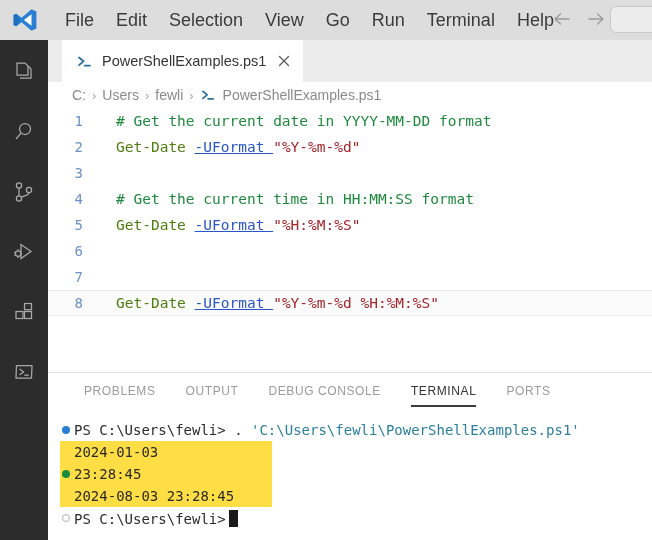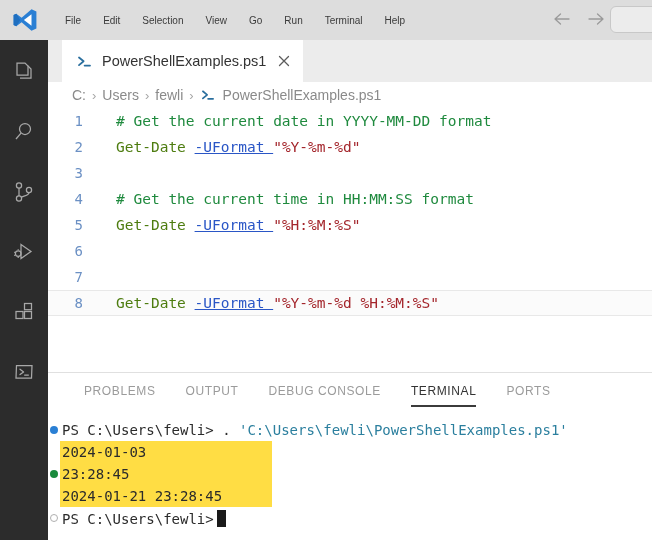--- a/index.html
+++ b/index.html
@@ -14,21 +14,21 @@
   
   .titlebar {
     position:absolute; top:0; left:0; width:652px; height:40px;
     background:#dddddd;
     display:flex; align-items:center;
   }
   .vscode-logo { width:30px; height:26px; margin-left:10px; margin-right:8px;
     display:flex; align-items:center; justify-content:center; }
   .menu { display:flex; align-items:center; gap:0px; margin-left:6px; }
   .menu-item {
-    font-size:10px; color:#3b3b3b; padding:4px 11px; line-height:17px;
+    font-size:18px; color:#3b3b3b; padding:4px 11px; line-height:17px;
     white-space:nowrap;
     text-align:center;
   }
   .navbtns { position:absolute; right:46px; top:9px; display:flex; gap:14px; align-items:center; }
   .navarrow { width:20px; height:20px; color:#9a9a9a; display:flex; align-items:center; justify-content:center; }
   .searchbox {
     position:absolute; right:-18px; top:6px; width:60px; height:27px;
     background:#ececec; border:1px solid #c8c8c8; border-radius:6px;
   }
 
@@ -80,21 +80,21 @@
   .tok-string { color:#a4262c; }
 
   
   .panel { position:absolute; left:48px; top:372px; width:604px; height:168px; background:#ffffff;
     border-top:1px solid #e0e0e0; }
   .panel-tabs { position:absolute; left:0; top:0; width:604px; height:36px; display:flex; align-items:center; padding-left:36px; gap:30px; }
   .panel-tab { position:relative; font-size:12px; letter-spacing:0.6px; color:#9b9b9b; padding:8px 0 9px; white-space:nowrap; }
   .panel-tab.active { color:#333333; }
   .panel-tab.active::after { content:""; position:absolute; left:0; right:0; bottom:0; height:1.5px; background:#3b3b3b; }
 
-  .terminal { position:absolute; left:0; top:46px; width:604px; height:122px; 
+  .terminal { position:absolute; left:0; top:46px; width:604px; height:122px; padding-left:12px;
     font-family:"DejaVu Sans Mono", monospace; font-size:14px; }
   .term-line { position:relative; height:22px; display:flex; align-items:center; white-space:pre; }
   .deco { position:absolute; left:0; width:12px; display:flex; align-items:center; justify-content:center; }
   .dot { width:8px; height:8px; border-radius:50%; display:block; }
   .dot.blue { background:#2a7fd4; }
   .dot.green { background:#1a8a3c; }
   .dot.hollow { width:8px; height:8px; border-radius:50%; border:1.3px solid #b0b0b0; background:transparent; }
   .term-text { padding-left:14px; color:#2b2b2b; }
   .term-path { color:#2b7f9e; }
   .highlight-block {
@@ -252,18 +252,18 @@
       <div class="panel-tab">DEBUG CONSOLE</div>
       <div class="panel-tab active">TERMINAL</div>
       <div class="panel-tab">PORTS</div>
     </div>
 
     <div class="terminal" id="terminal">
         <div class="highlight-block" style="background: rgb(255, 221, 68);"></div>
         <div class="term-line"><span class="deco"><i class="dot blue"></i></span><span class="term-text"><span>PS C:\Users\fewli&gt; </span><span>. </span><span class="term-path">'C:\Users\fewli\PowerShellExamples.ps1'</span></span></div>
         <div class="term-line"><span class="deco"></span><span class="term-text"><span>2024-01-03</span></span></div>
         <div class="term-line"><span class="deco"><i class="dot green"></i></span><span class="term-text"><span>23:28:45</span></span></div>
-        <div class="term-line"><span class="deco"></span><span class="term-text"><span>2024-01-21 23:28:45</span></span></div>
+        <div class="term-line"><span class="deco"></span><span class="term-text"><span>2024-08-03 23:28:45</span></span></div>
         <div class="term-line"><span class="deco"><i class="dot hollow"></i></span><span class="term-text"><span>PS C:\Users\fewli&gt;</span><span class="cursor"></span></span></div>
       </div>
   </div>
 
 </div>
 
 </body></html>

